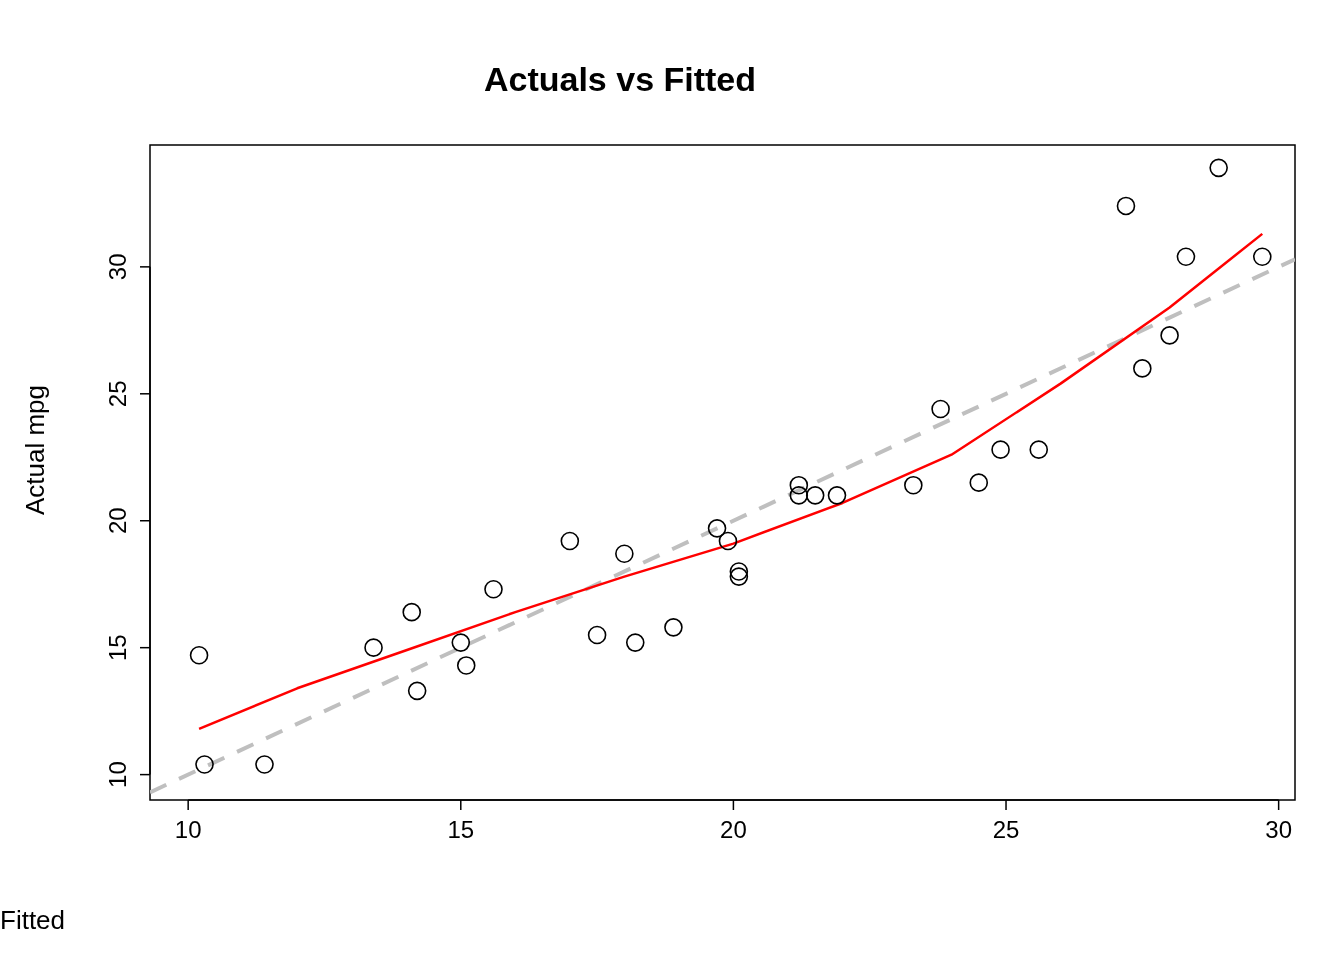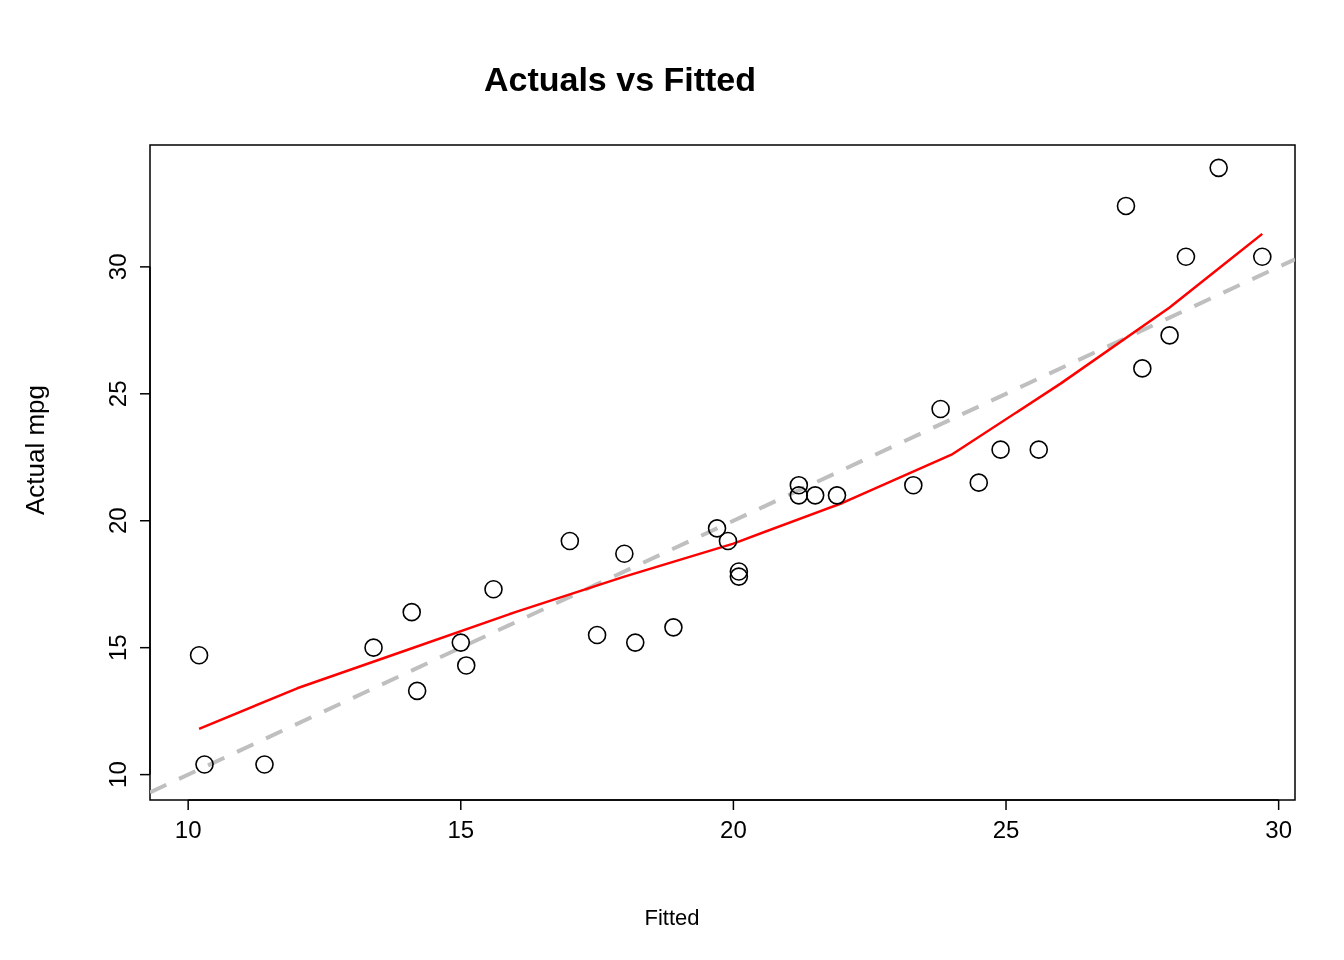--- a/index.html
+++ b/index.html
@@ -30,23 +30,23 @@
     top: 450px;
     left: 35px;
     transform: translate(-50%, -50%) rotate(-90deg);
     font-size: 26px;
     color: #000;
   }
   .xlabel {
     position: absolute;
     left: 0;
     width: 1344px;
-    text-align: center;
+    text-align: left;
     top: 905px;
-    font-size: 22px;
+    font-size: 26px;
     color: #000;
   }
   svg.plot {
     position: absolute;
     left: 0;
     top: 0;
   }
   .tick-label {
     font-size: 24px;
     fill: #000;

